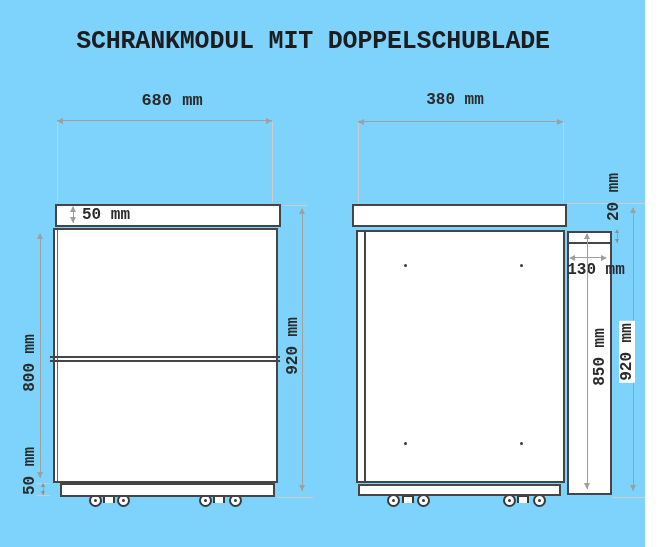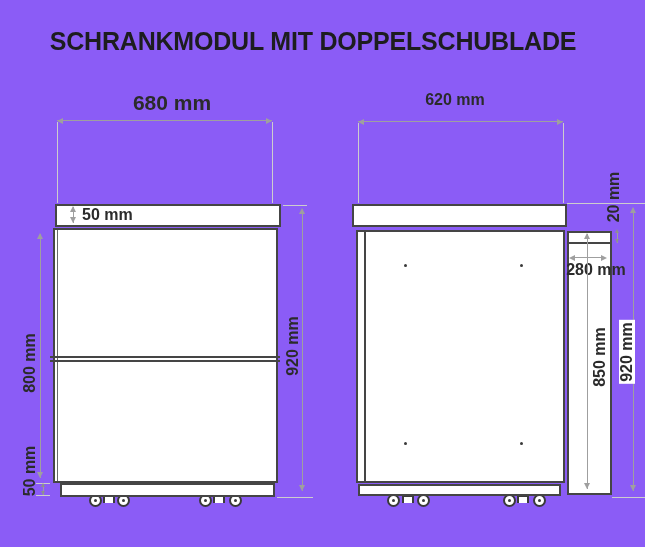--- a/index.html
+++ b/index.html
@@ -1,17 +1,17 @@
 <!DOCTYPE html>
 <html><head>
 <meta charset="utf-8">
 <style>
   html,body{margin:0;padding:0;background:#fff;}
-  .stage{position:relative;width:645px;height:547px;background:#8b5cf6;overflow:hidden;
-         font-family:Liberation Sans, sans-serif;}
+  .stage{position:relative;width:645px;height:547px;background:#7dd3fc;overflow:hidden;
+         font-family:Liberation Mono, monospace;}
   
   .rect{position:absolute;background:#fff;border:2px solid #454545;box-sizing:border-box;}
   .oln{position:absolute;background:#454545;}
   .inln{position:absolute;background:#6a6a6a;}
   .dot{position:absolute;width:3px;height:3px;background:#3a3a3a;border-radius:50%;}
   .wheel{position:absolute;width:13px;height:13px;border:2px solid #3a3a3a;border-radius:50%;
          box-sizing:border-box;background:#fff;}
   .wheel i{position:absolute;left:50%;top:50%;width:3px;height:3px;margin:-1.5px 0 0 -1.5px;
          background:#3a3a3a;border-radius:50%;}
   .bracket{position:absolute;width:12px;height:8px;border:2px solid #3a3a3a;border-bottom:none;
@@ -21,21 +21,21 @@
   .xln{position:absolute;background:#cdcdcd;}
   .au,.ad,.al,.ar,.aus,.ads{position:absolute;width:0;height:0;}
   .au{border-left:3px solid transparent;border-right:3px solid transparent;border-bottom:6px solid #9f9f9f;}
   .ad{border-left:3px solid transparent;border-right:3px solid transparent;border-top:6px solid #9f9f9f;}
   .al{border-top:3px solid transparent;border-bottom:3px solid transparent;border-right:6px solid #9f9f9f;}
   .ar{border-top:3px solid transparent;border-bottom:3px solid transparent;border-left:6px solid #9f9f9f;}
   .aus{border-left:2px solid transparent;border-right:2px solid transparent;border-bottom:4px solid #8f8f8f;}
   .ads{border-left:2px solid transparent;border-right:2px solid transparent;border-top:4px solid #8f8f8f;}
   
   .lbl{position:absolute;font-size:16px;font-weight:600;color:#2b2b2b;white-space:nowrap;line-height:1;}
-  .lblb{font-size:21px;font-weight:700;transform:translateX(-50%);}
+  .lblb{font-size:17px;font-weight:700;transform:translateX(-50%);}
   .lblc{transform:translateX(-50%);}
   .vlbl{position:absolute;font-size:16px;font-weight:600;color:#2b2b2b;white-space:nowrap;line-height:1;
         transform:translate(-50%,-50%) rotate(-90deg);}
   .wbg{background:#fff;padding:0 2px;}
   .title{position:absolute;left:313px;top:27px;transform:translateX(-50%);
          font-size:25px;font-weight:700;letter-spacing:-0.2px;color:#1d1d1f;white-space:nowrap;}
 </style>
 </head>
 <body>
 
@@ -107,21 +107,21 @@
       <div class="ln" style="left:302px;top:209px;width:1px;height:282px;"></div>
       <div class="au" style="left:299px;top:208px;"></div>
       <div class="ad" style="left:299px;top:485px;"></div>
       <div class="vlbl" style="left:293px;top:346px;">920 mm</div>
     </div>
   </div>
 
   <div>
 
     <div>
-      <div class="lbl lblc" style="left:455px;top:92px;">620 mm</div>
+      <div class="lbl lblc" style="left:455px;top:92px;">380 mm</div>
       <div class="ln" style="left:358px;top:121px;width:205px;height:1px;"></div>
       <div class="al" style="left:358px;top:119px;"></div>
       <div class="ar" style="left:557px;top:119px;"></div>
       <div class="xln" style="left:358px;top:123px;width:1px;height:80px;"></div>
       <div class="xln" style="left:563px;top:123px;width:1px;height:80px;"></div>
     </div>
 
     <div class="wheel" style="left:387px;top:494px;">
         <i></i>
       </div>
@@ -157,21 +157,21 @@
       <div class="ln" style="left:617px;top:231px;width:1px;height:12px;"></div>
       <div class="aus" style="left:615px;top:229px;"></div>
       <div class="ads" style="left:615px;top:239px;"></div>
       <div class="vlbl" style="left:614px;top:197px;">20 mm</div>
     </div>
 
     <div>
       <div class="ln" style="left:572px;top:257px;width:32px;height:1px;"></div>
       <div class="al" style="left:569px;top:255px;"></div>
       <div class="ar" style="left:601px;top:255px;"></div>
-      <div class="lbl lblc" style="left:596px;top:262px;">280 mm</div>
+      <div class="lbl lblc" style="left:596px;top:262px;">130 mm</div>
     </div>
 
     <div>
       <div class="ln" style="left:587px;top:234px;width:1px;height:255px;"></div>
       <div class="au" style="left:584px;top:233px;"></div>
       <div class="ad" style="left:584px;top:483px;"></div>
       <div class="vlbl" style="left:600px;top:357px;">850 mm</div>
     </div>
 
     <div>

